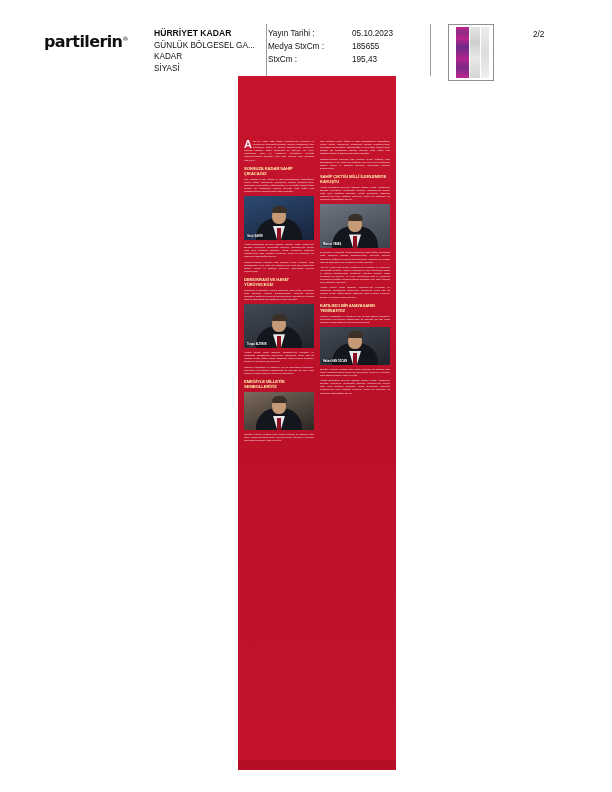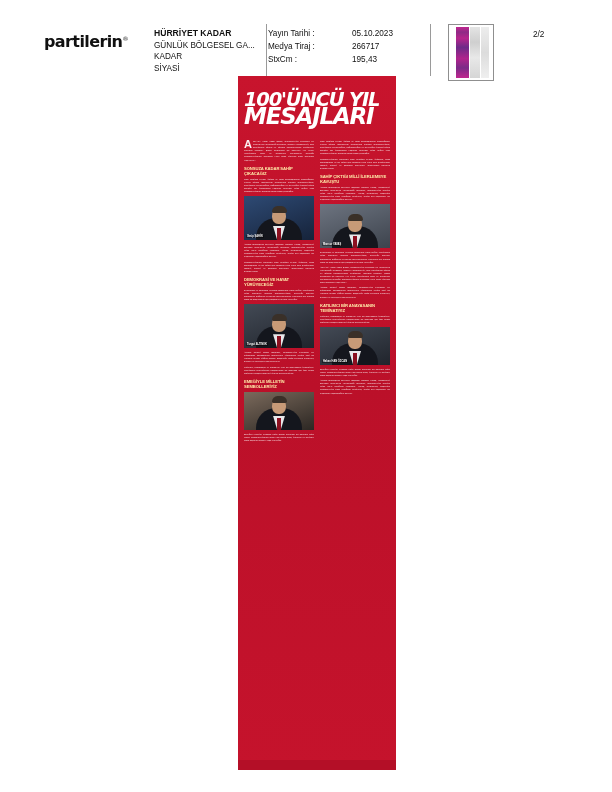--- a/index.html
+++ b/index.html
@@ -299,22 +299,22 @@
     <div>SİYASİ</div>
   </div>
 
   <table class="meta-table">
     <tbody>
         <tr>
       <td class="k">Yayın Tarihi :</td>
       <td class="v">05.10.2023</td>
     </tr>
     <tr>
-      <td class="k">Medya Tiraj :</td>
-      <td class="v">266717</td>
+      <td class="k">Medya StxCm :</td>
+      <td class="v">185655</td>
     </tr>
     <tr>
       <td class="k">StxCm :</td>
       <td class="v">195,43</td>
     </tr>
   </tbody>
     </table>
 
   <div class="thumb">
     <div class="thumb-strip"></div>
@@ -323,24 +323,20 @@
   </div>
 
   <div class="page-num">2/2</div>
 </div>
 
 <div class="clipping">
   <div class="clip-inner">
 
     <div class="rule-top"></div>
 
-    <div class="headline">
-      <span class="l1">100'ÜNCÜ YIL</span>
-      <span class="l2">MESAJLARI</span>
-    </div>
 
     <div class="cols">
 
       <div class="col left">
 
         <p class="body-text dropcap-para">ANKARA Valisi Vasip Şahin, Cumhuriyet'in 100'üncü yılı dolayısıyla yayımladığı mesajda, "Türkiye Cumhuriyeti, aziz milletimizin istiklal ve istikbal mücadelesinin destanıdır" ifadesini kullandı. Şahin mesajında şu ifadelere yer verdi: "Milletimizin birlik ve beraberlik duygusuyla kurduğu Cumhuriyetimizin 100'üncü yılını idrak etmenin haklı gururunu yaşıyoruz."</p>
 
         <div class="sub-head">SONSUZA KADAR
 SAHİP ÇIKACAĞIZ</div>
 

